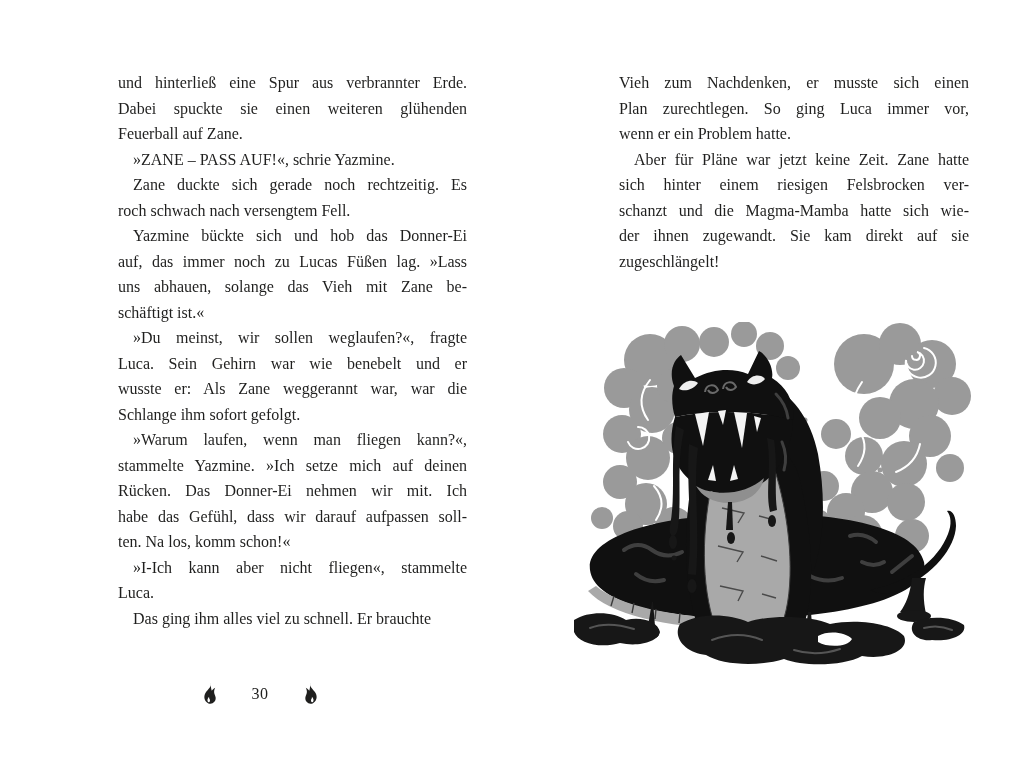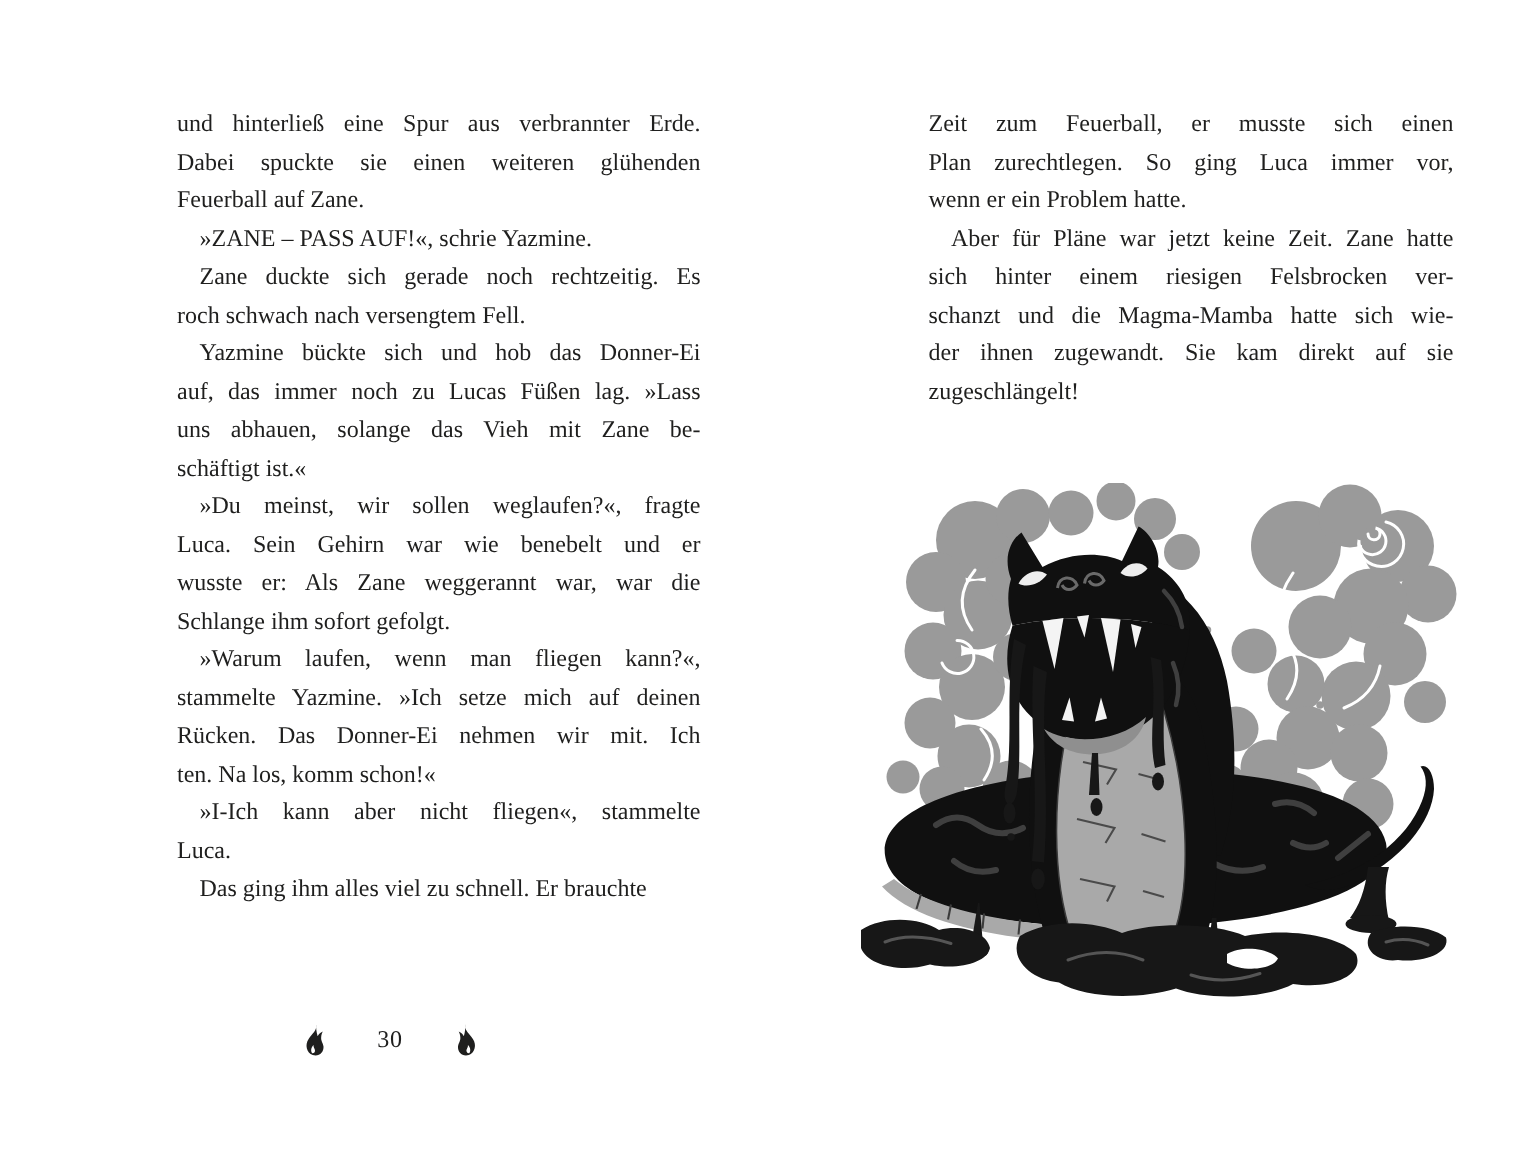--- a/index.html
+++ b/index.html
@@ -58,20 +58,21 @@
       <div class="line justify">auf, das immer noch zu Lucas Füßen lag. »Lass</div>
       <div class="line justify">uns abhauen, solange das Vieh mit Zane be-</div>
       <div class="line">schäftigt ist.«</div>
       <div class="line indent justify">»Du meinst, wir sollen weglaufen?«, fragte</div>
       <div class="line justify">Luca. Sein Gehirn war wie benebelt und er</div>
       <div class="line justify">wusste er: Als Zane weggerannt war, war die</div>
       <div class="line">Schlange ihm sofort gefolgt.</div>
       <div class="line indent justify">»Warum laufen, wenn man fliegen kann?«,</div>
       <div class="line justify">stammelte Yazmine. »Ich setze mich auf deinen</div>
       <div class="line justify">Rücken. Das Donner-Ei nehmen wir mit. Ich</div>
+      <div class="line justify">habe das Gefühl, dass wir darauf aufpassen soll-</div>
       <div class="line">ten. Na los, komm schon!«</div>
       <div class="line indent justify">»I-Ich kann aber nicht fliegen«, stammelte</div>
       <div class="line">Luca.</div>
       <div class="line indent">Das ging ihm alles viel zu schnell. Er brauchte</div>
     </div>
 
   <div class="footer">
     <svg class="flame" viewBox="0 0 20 26">
       <path fill="var(--ink)" d="M13,1 C14,6 10,8 7.5,12 C4.5,16.5 6,22 10.5,24 C15,25.5 19,22 18.5,17.5 C18.2,14.8 16.5,13.5 16.8,10.5 C17,8.5 17.5,7.5 18,6.5 C16,7.5 15,8.5 14.2,10 C13.2,7 13,4 13,1 Z"></path>
       <path fill="#ffffff" d="M10,22.5 C8.8,20.5 9.5,18 11.2,16.5 C10.8,18.5 12.6,19.3 12.2,21.2 C12,22.4 10.8,22.9 10,22.5 Z"></path>
@@ -80,21 +81,21 @@
     <svg class="flame mirrored" viewBox="0 0 20 26">
       <path fill="var(--ink)" d="M13,1 C14,6 10,8 7.5,12 C4.5,16.5 6,22 10.5,24 C15,25.5 19,22 18.5,17.5 C18.2,14.8 16.5,13.5 16.8,10.5 C17,8.5 17.5,7.5 18,6.5 C16,7.5 15,8.5 14.2,10 C13.2,7 13,4 13,1 Z"></path>
       <path fill="#ffffff" d="M10,22.5 C8.8,20.5 9.5,18 11.2,16.5 C10.8,18.5 12.6,19.3 12.2,21.2 C12,22.4 10.8,22.9 10,22.5 Z"></path>
     </svg>
   </div>
 </div>
 
 <div>
   <div class="text-col" style="left:586px; width:350px;">
 
-  <div class="line justify">Zeit zum Feuerball, er musste sich einen</div>
+  <div class="line justify">Vieh zum Nachdenken, er musste sich einen</div>
       <div class="line justify">Plan zurechtlegen. So ging Luca immer vor,</div>
       <div class="line">wenn er ein Problem hatte.</div>
       <div class="line indent justify">Aber für Pläne war jetzt keine Zeit. Zane hatte</div>
       <div class="line justify">sich hinter einem riesigen Felsbrocken ver-</div>
       <div class="line justify">schanzt und die Magma-Mamba hatte sich wie-</div>
       <div class="line justify">der ihnen zugewandt. Sie kam direkt auf sie</div>
       <div class="line">zugeschlängelt!</div>
     </div>
 
   <svg class="illustration" viewBox="0 0 420 356">

